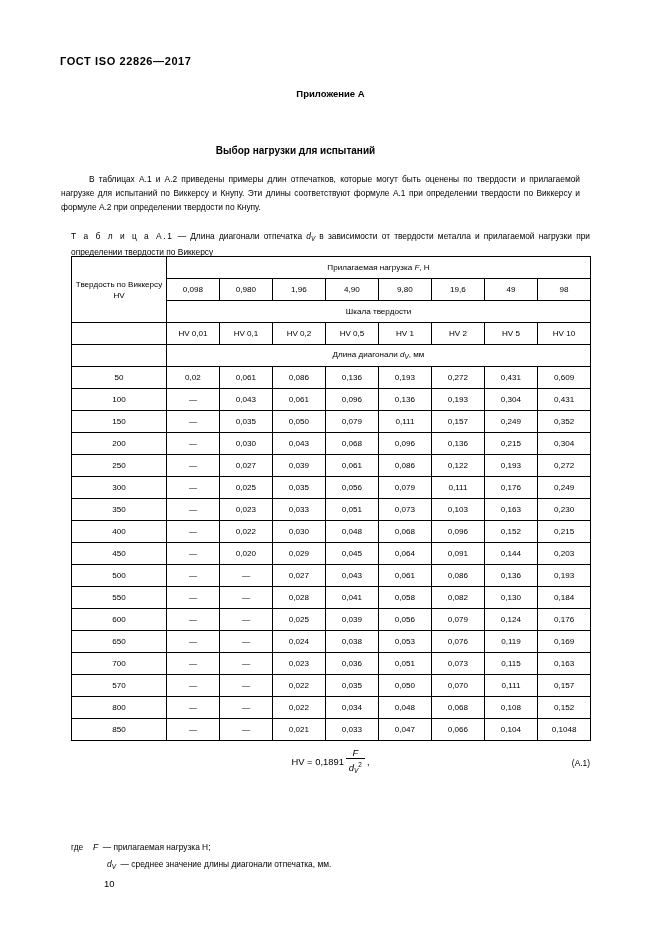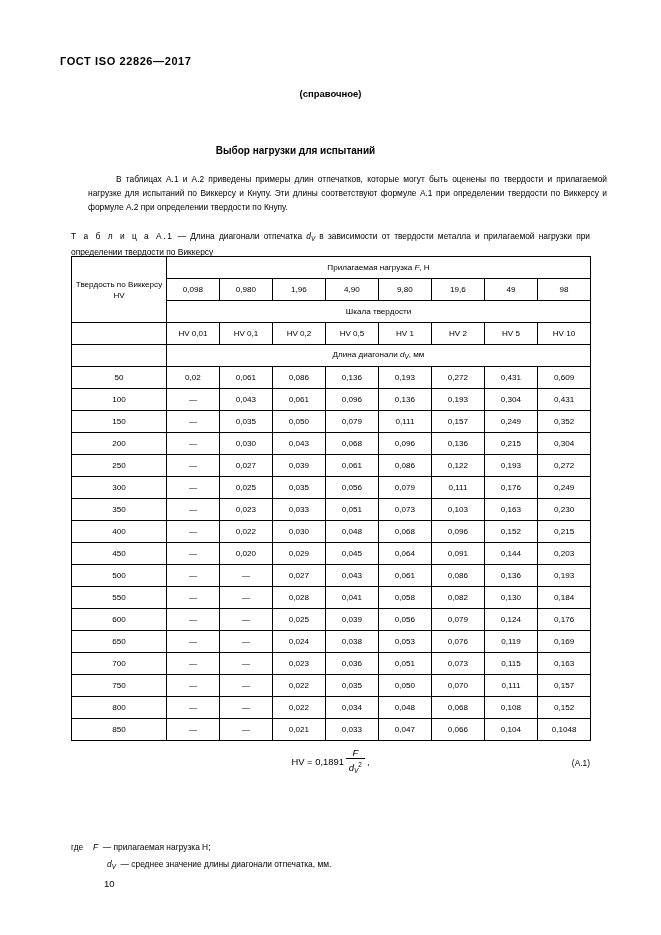--- a/index.html
+++ b/index.html
@@ -45,21 +45,21 @@
     position: absolute;
     left: 0;
     top: 145px;
     width: 591px;
     text-align: center;
     font-size: 10px;
     font-weight: bold;
   }
   .intro {
     position: absolute;
-    left: 88px;
+    left: 61px;
     top: 172px;
     width: 519px;
     font-size: 8.4px;
     line-height: 14.2px;
     text-align: justify;
     text-indent: 28px;
   }
   .table-caption {
     position: absolute;
     left: 71px;
@@ -165,21 +165,21 @@
   }
 </style>
 </head>
 <body>
 
 <div class="page">
 
   <div class="doc-header">ГОСТ ISO 22826—2017</div>
 
   <div class="annex-title">
-    <div>(справочное)</div>
+    <div>Приложение А</div>
   </div>
 
   <div class="section-title">Выбор нагрузки для испытаний</div>
 
   <div class="intro">В таблицах А.1 и А.2 приведены примеры длин отпечатков, которые могут быть оценены по твердости и прилагаемой нагрузке для испытаний по Виккерсу и Кнупу. Эти длины соответствуют формуле А.1 при определении твердости по Виккерсу и формуле А.2 при определении твердости по Кнупу.</div>
 
   <div class="table-caption">
     <span class="sp">Т а б л и ц а  А.1</span><span> — Длина диагонали отпечатка <span class="ital">d</span><span class="sub ital">V</span> в зависимости от твердости металла и прилагаемой нагрузки при определении твердости по Виккерсу</span>
   </div>
 
@@ -377,21 +377,21 @@
             <td>—</td>
             <td>—</td>
             <td>0,023</td>
             <td>0,036</td>
             <td>0,051</td>
             <td>0,073</td>
             <td>0,115</td>
             <td>0,163</td>
           </tr>
           <tr>
-            <td>750</td>
+            <td>570</td>
             <td>—</td>
             <td>—</td>
             <td>0,022</td>
             <td>0,035</td>
             <td>0,050</td>
             <td>0,070</td>
             <td>0,111</td>
             <td>0,157</td>
           </tr>
           <tr>

